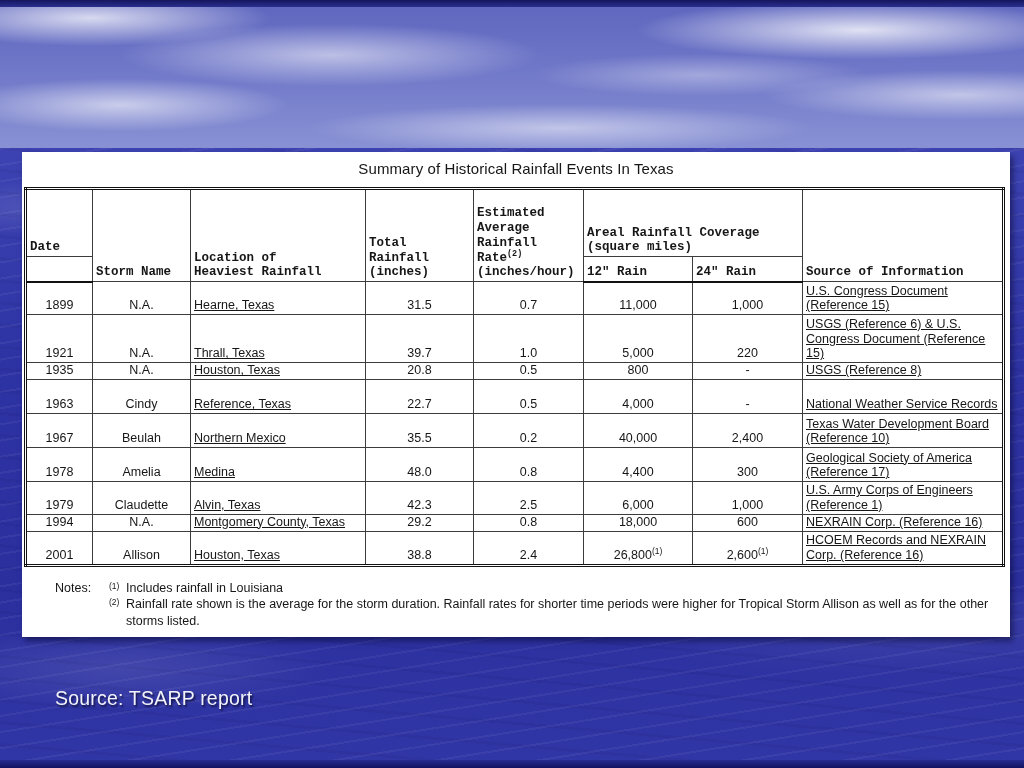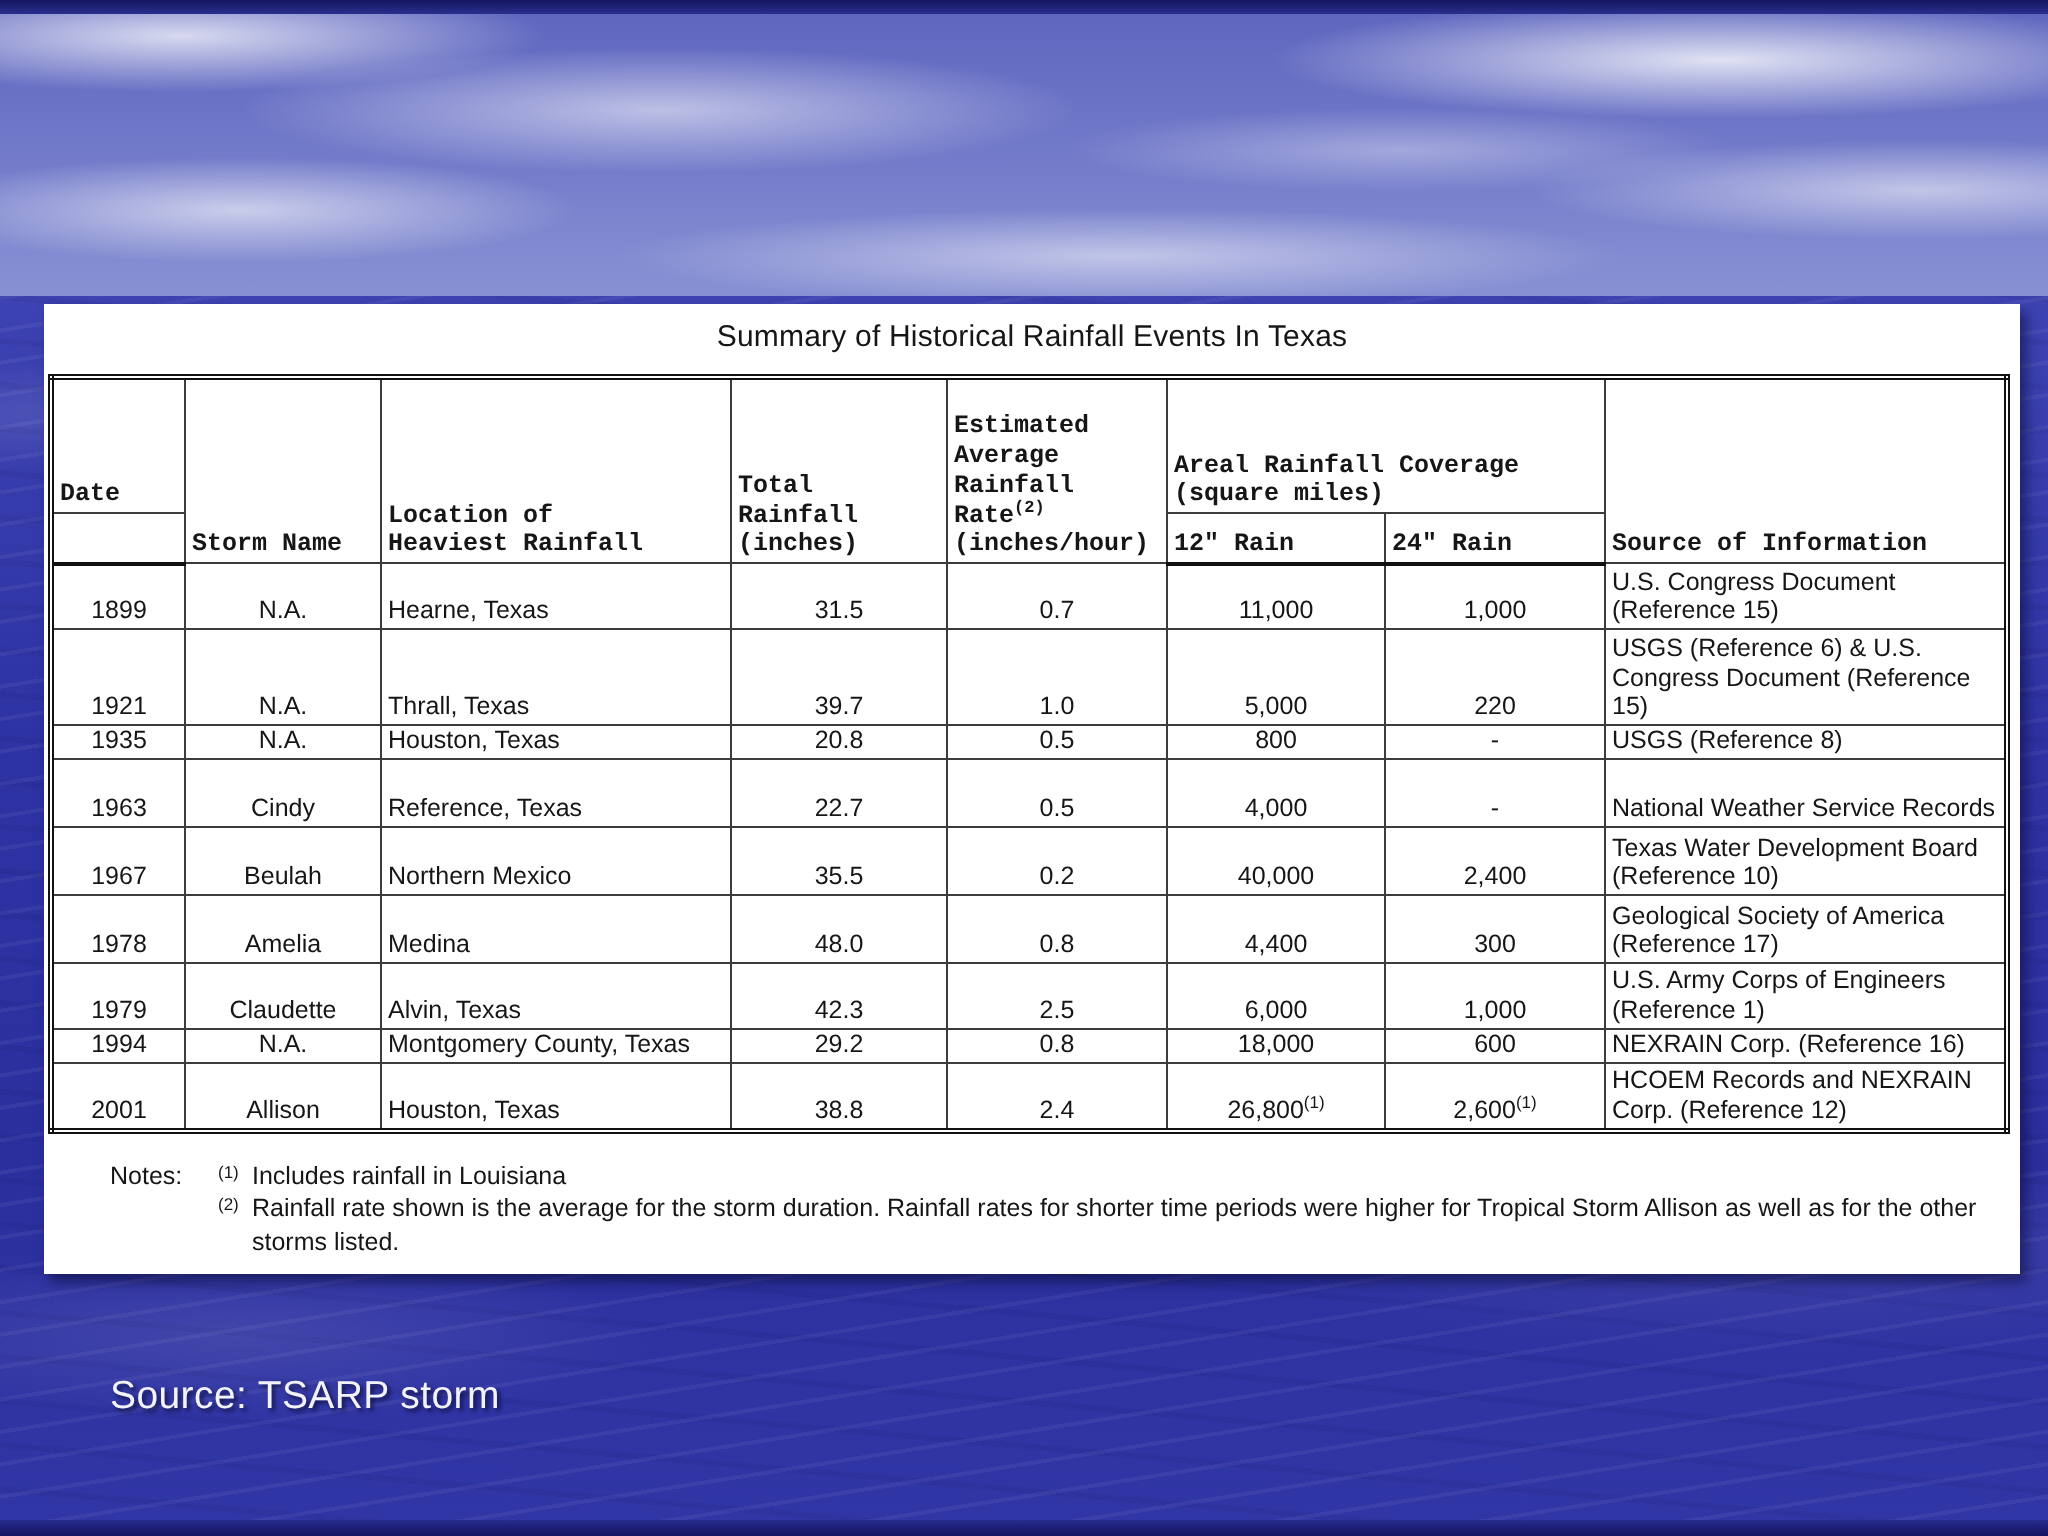--- a/index.html
+++ b/index.html
@@ -79,21 +79,21 @@
   tr.hA  { height: 68px; }
   tr.hB  { height: 25px; }
   tr.hB th { border-bottom: 2px solid #111; }
   th.datecell { vertical-align: bottom; padding-bottom: 3px; }
   tr.r33 { height: 33px; }
   tr.r48 { height: 48px; }
   tr.r17 { height: 17px; line-height: 1.1; }
   tr.r34 { height: 34px; }
   tr.r32 { height: 32px; }
   td.ctr { text-align: center; }
-  td.lft { text-align: left; }
+  td.lft { text-align: left; text-decoration: underline; }
   td.src { padding-left: 3px; padding-right: 2px; }
   sup.s  { font-size: 8.5px; vertical-align: top; position: relative; top: -2px; }
 
   
   .notes {
     display: flex;
     margin: 13px 0 0 33px;
     font-size: 12.5px;
     line-height: 1.35;
   }
@@ -231,27 +231,27 @@
         <td class="lft src">NEXRAIN Corp. (Reference 16)</td>
       </tr>
       <tr class="r34">
         <td class="ctr">2001</td>
         <td class="ctr">Allison</td>
         <td class="lft">Houston, Texas</td>
         <td class="ctr">38.8</td>
         <td class="ctr">2.4</td>
         <td class="ctr"><span>26,800</span><sup class="s">(1)</sup></td>
         <td class="ctr"><span>2,600</span><sup class="s">(1)</sup></td>
-        <td class="lft src">HCOEM Records and NEXRAIN Corp. (Reference 12)</td>
+        <td class="lft src">HCOEM Records and NEXRAIN Corp. (Reference 16)</td>
       </tr>
     </tbody>
   </table>
 
   <div class="notes">
     <div class="notes-label">Notes:</div>
     <div class="notes-body">
       <div class="note"><sup class="s">(1)</sup><span>Includes rainfall in Louisiana</span></div>
       <div class="note"><sup class="s">(2)</sup><span>Rainfall rate shown is the average for the storm duration.  Rainfall rates for shorter time periods were higher for Tropical Storm Allison as well as for the other storms listed.</span></div>
     </div>
   </div>
 </div>
 
-<div class="caption">Source: TSARP storm</div>
+<div class="caption">Source: TSARP report</div>
 
 </body></html>

